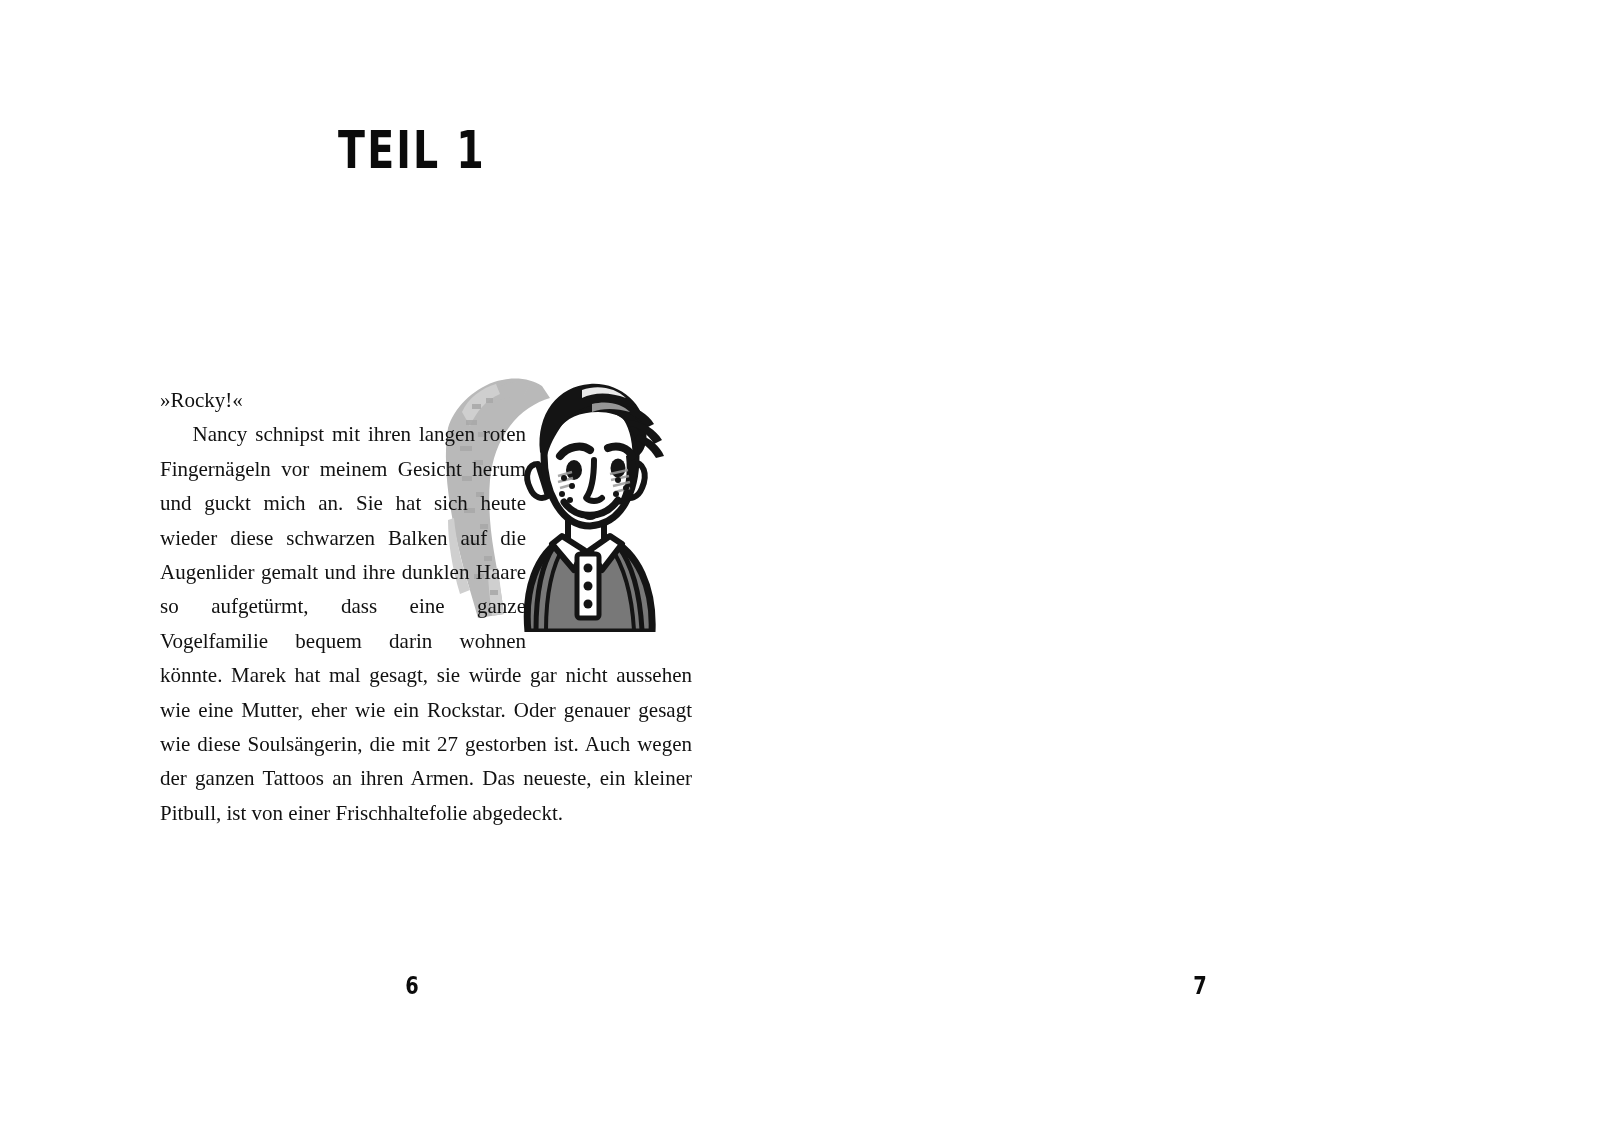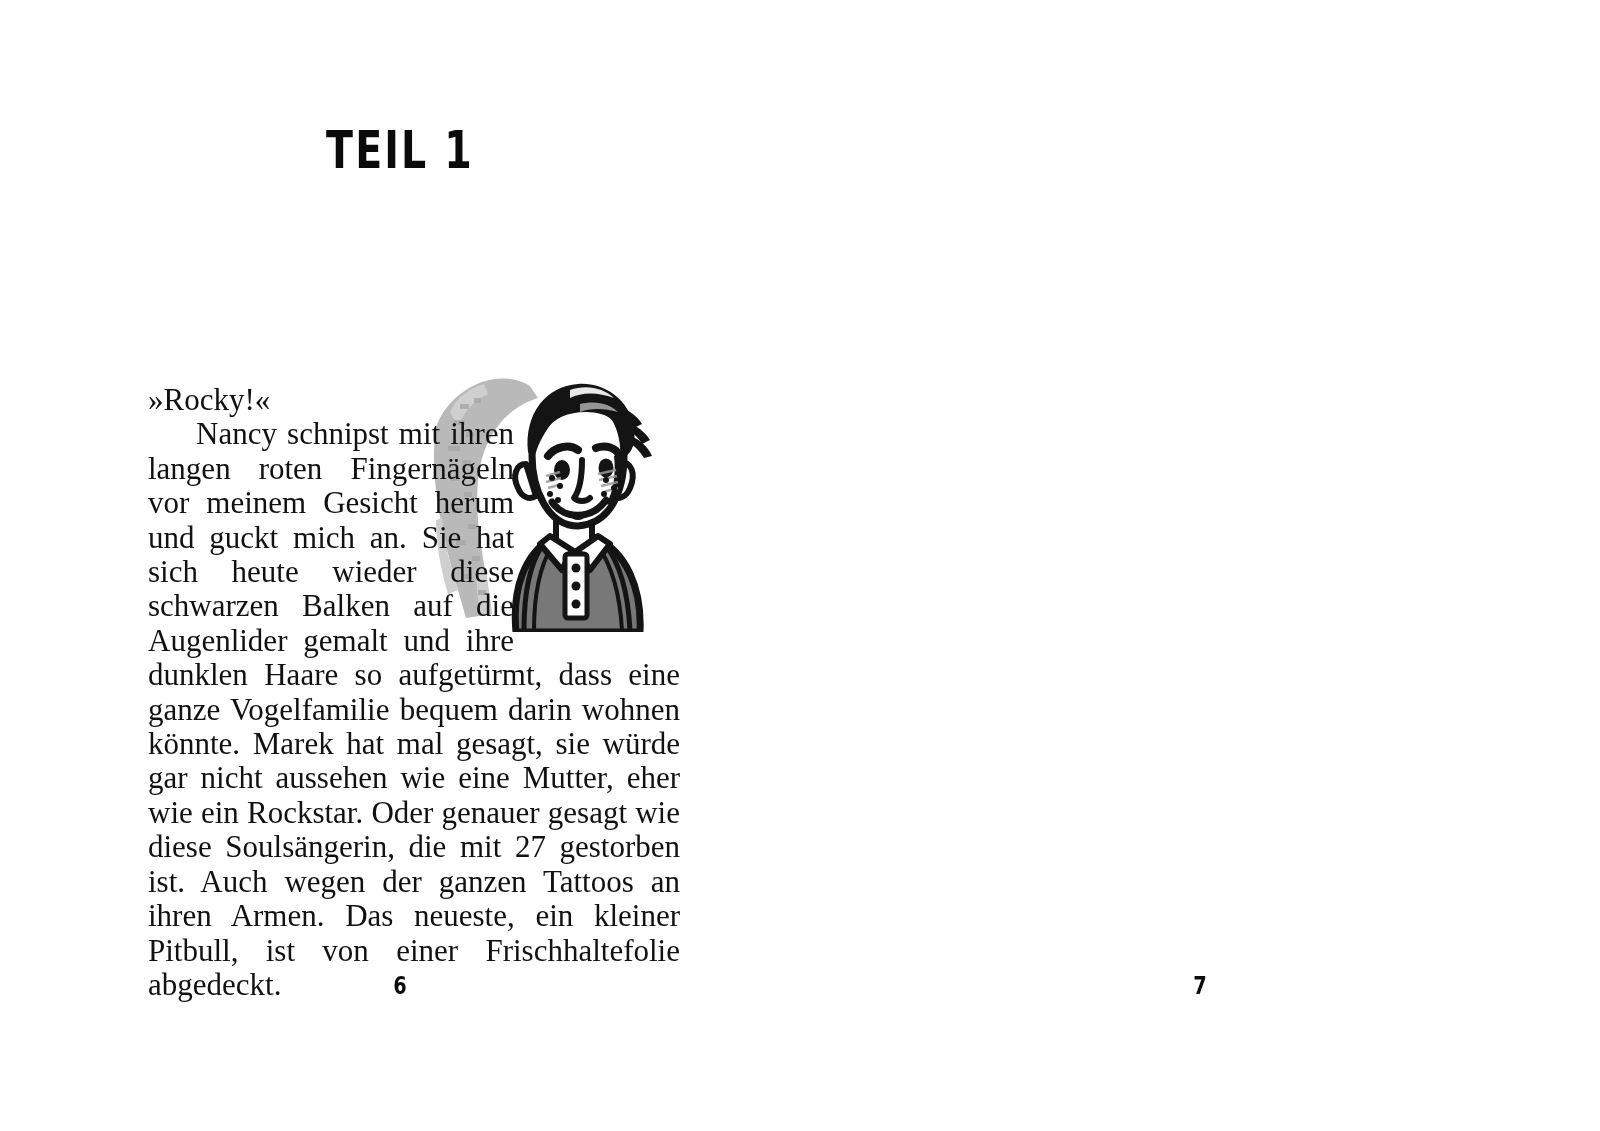--- a/index.html
+++ b/index.html
@@ -21,27 +21,27 @@
     height: 1131px;
     background: #ffffff;
   }
 
   
   .page {
     position: absolute;
     top: 0;
     height: 1131px;
   }
-  .page-left  { left: 0;   width: 800px; }
+  .page-left  { left: 12px;   width: 800px; }
   .page-right { left: 800px; width: 800px; }
 
   
   .textblock {
     position: absolute;
-    font-size: 31px;
+    font-size: 21px;
     line-height: 34.4px;
     text-align: justify;
     text-justify: inter-word;
     hyphens: manual;
     -webkit-hyphens: manual;
   }
   .textblock-left {
     left: 148px;
     top: 383px;
     width: 532px;

